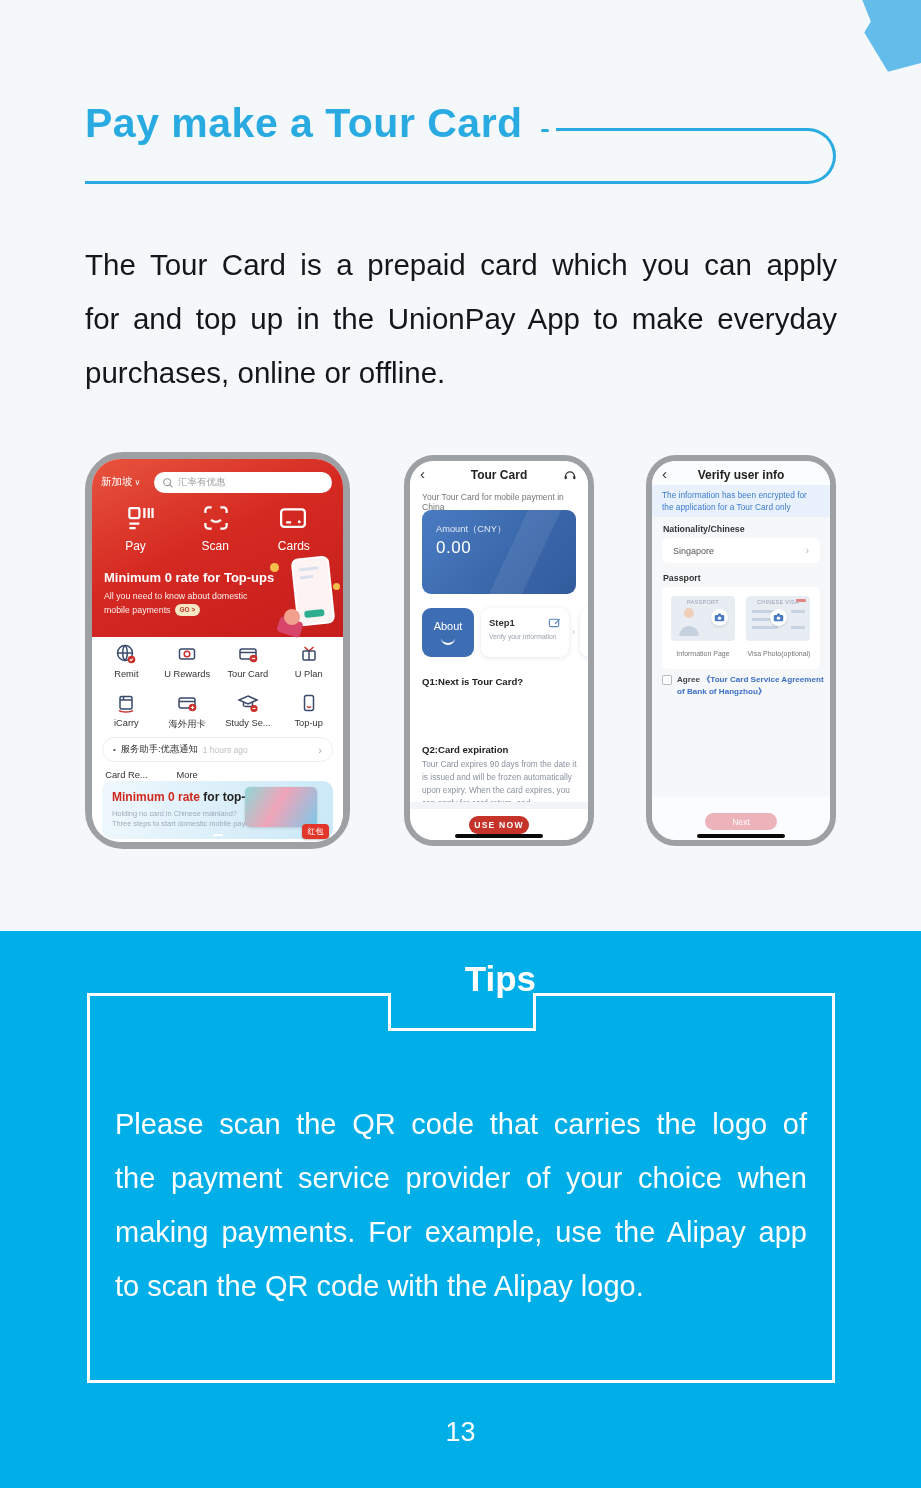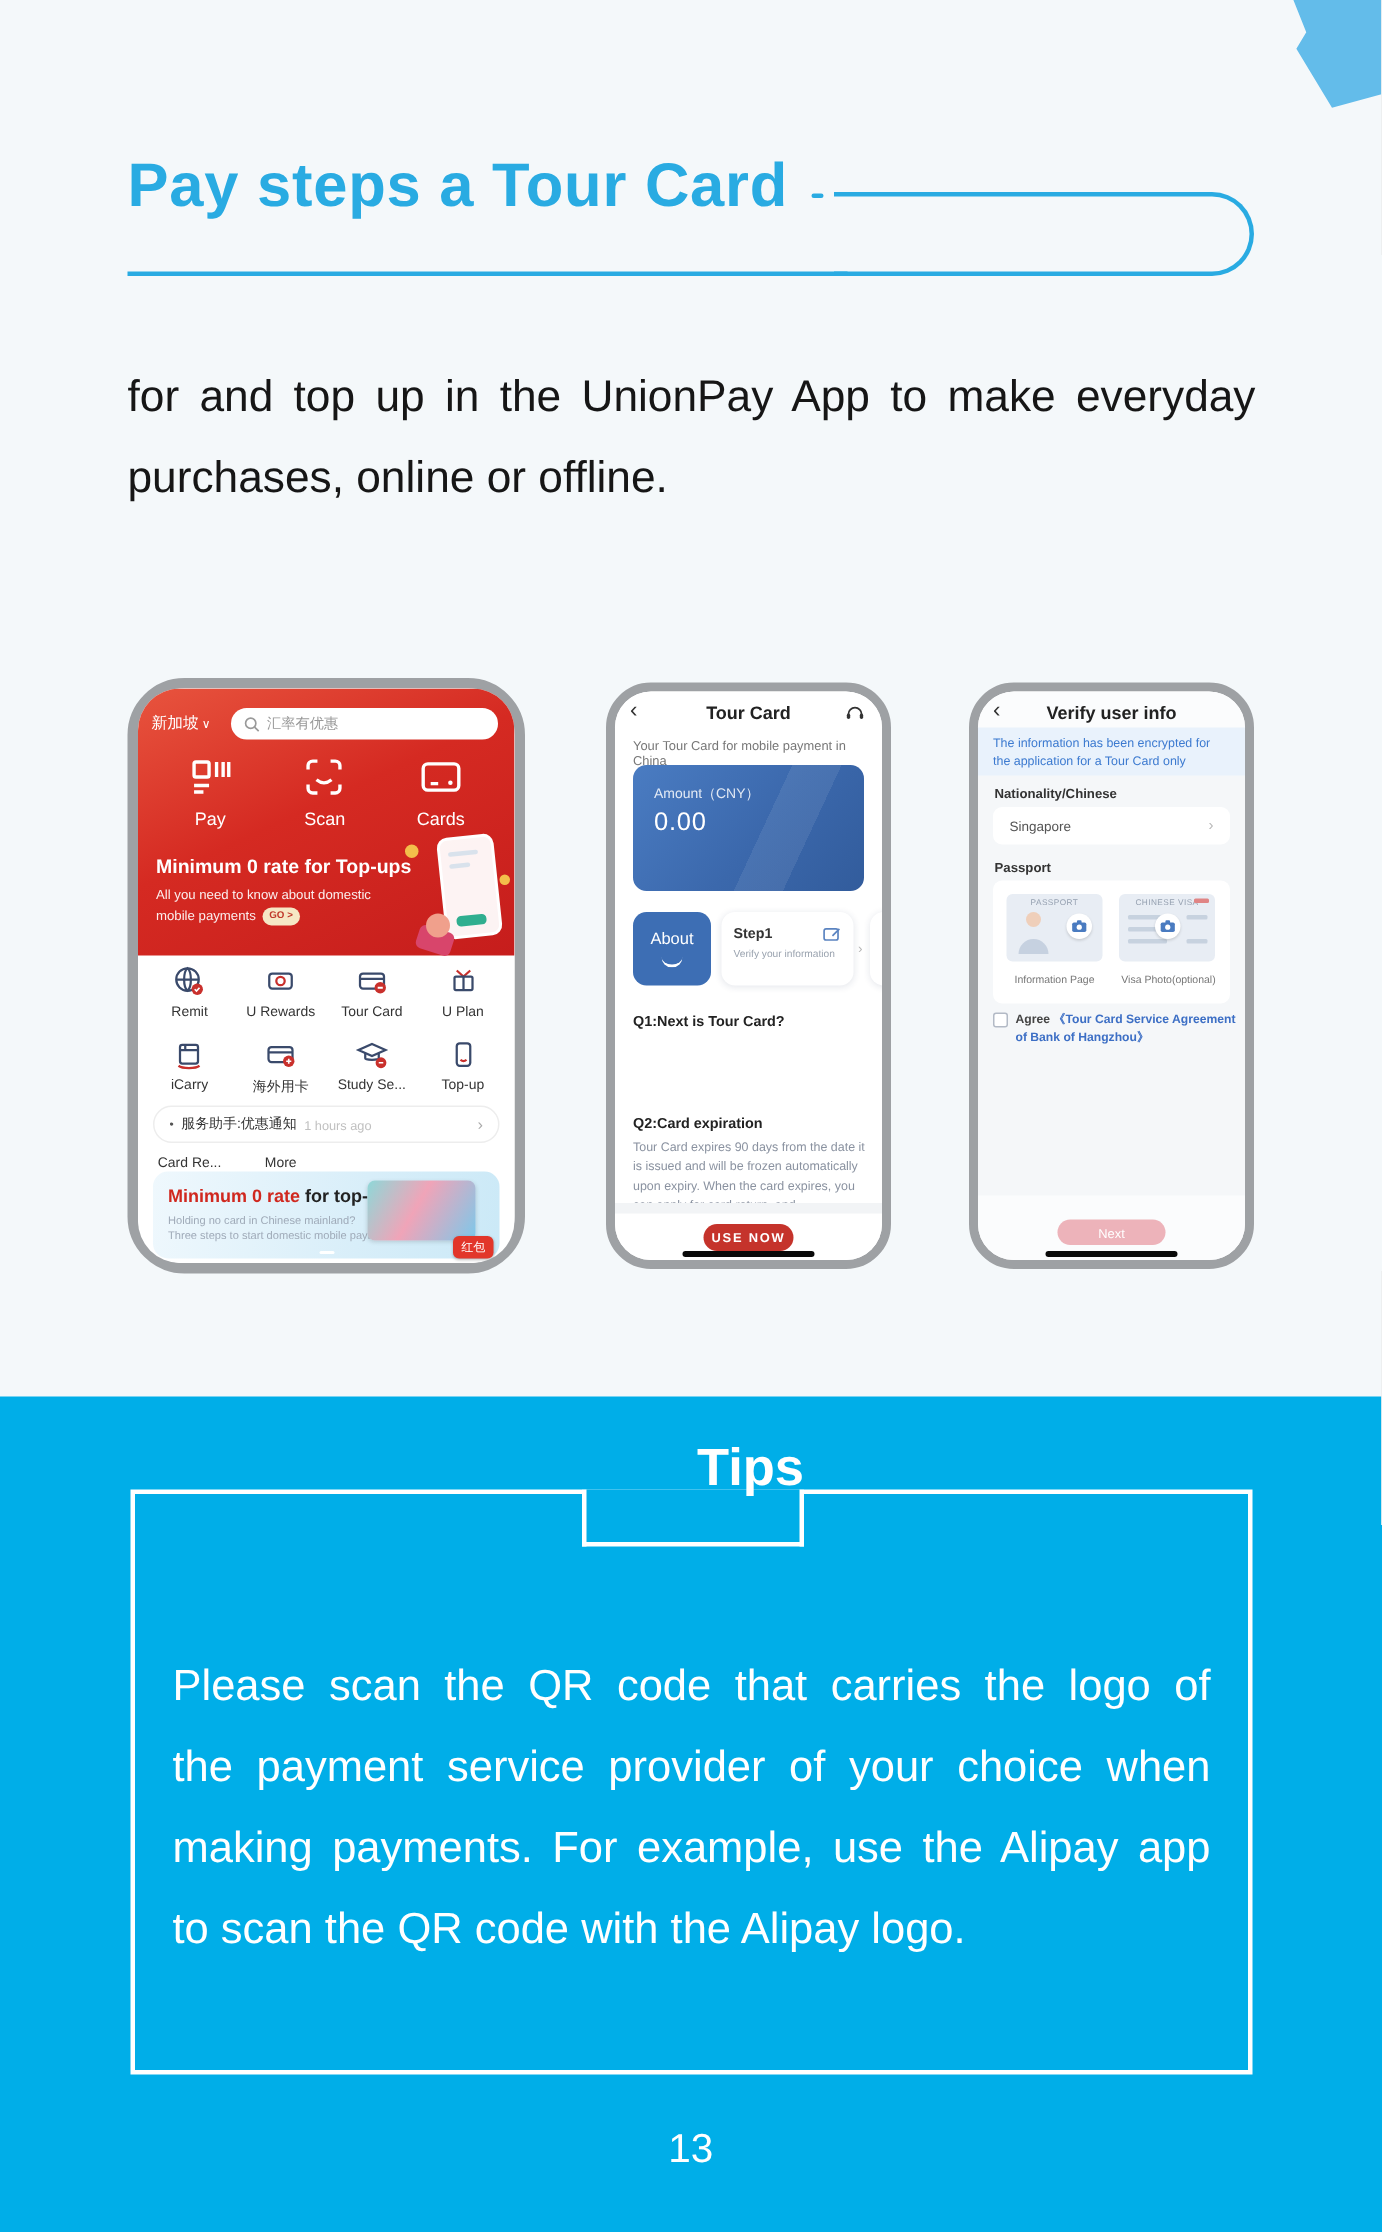--- a/index.html
+++ b/index.html
@@ -34,21 +34,21 @@
   .homebar{position:absolute;left:50%;transform:translateX(-50%);bottom:2px;width:88px;height:4px;background:#0A0A0A;border-radius:2px;}
 
   
   .p1-red{left:0;top:0;right:0;height:178px;background:linear-gradient(155deg,#E8543E 0%,#D52A22 45%,#C61D1C 100%);}
   .p1-region{left:9px;top:16px;color:#fff;font-size:10.5px;display:flex;align-items:center;gap:2px;white-space:nowrap;}
   .caret{font-size:8px;}
   .p1-search{left:62px;top:13px;right:11px;height:21px;background:#fff;border-radius:11px;
              display:flex;align-items:center;gap:4px;padding:0 8px;box-sizing:border-box;}
   .p1-search-text{font-size:9.5px;color:#999;}
   .p1-actions{left:10px;right:10px;top:44px;display:flex;justify-content:space-around;}
-  .p1-action{display:flex;flex-direction:column;align-items:center;gap:6px;color:#fff;}
+  .p1-action{display:flex;flex-direction:column;gap:6px;color:#fff;}
   .p1-alabel{font-size:12px;}
   .p1-promo-title{left:12px;top:111px;font-size:13px;font-weight:bold;color:#fff;}
   .p1-promo-sub{left:12px;top:131px;width:172px;font-size:8.8px;color:rgba(255,255,255,.92);line-height:1.55;}
   .go-pill{display:inline-block;background:#F6E7C5;color:#C0392B;font-size:6.5px;font-weight:bold;
            padding:1px 5px;border-radius:6px;margin-left:4px;vertical-align:1px;}
   .p1-illus{left:190px;top:98px;width:54px;height:74px;}
   .il-coin1{position:absolute;left:-12px;top:6px;width:9px;height:9px;background:#F3BE4B;border-radius:50%;}
   .il-coin2{position:absolute;right:-4px;top:26px;width:7px;height:7px;background:#F3BE4B;border-radius:50%;}
   .il-phone{position:absolute;right:4px;top:0;width:34px;height:64px;border:2px solid #fff;border-radius:7px;
             background:rgba(255,255,255,.95);transform:rotate(-6deg);}
@@ -146,26 +146,27 @@
 
   svg{display:block;}
 </style>
 </head>
 <body>
 
 <div class="page">
 
   <div class="corner"></div>
 
-  <h1 class="title">Pay steps a Tour Card</h1>
+  <h1 class="title">Pay make a Tour Card</h1>
   <div class="tl-dot"></div>
   <div class="tl-curve"></div>
   <div class="tl-left"></div>
 
   <div class="intro">
+    <div class="jline">The Tour Card is a prepaid card which you can apply</div>
     <div class="jline">for and top up in the UnionPay App to make everyday</div>
     <div>purchases, online or offline.</div>
   </div>
 
   <div class="phone p1">
     <div class="screen">
       <div class="a p1-red"></div>
 
       <div class="a p1-region">
         <span>新加坡</span>

